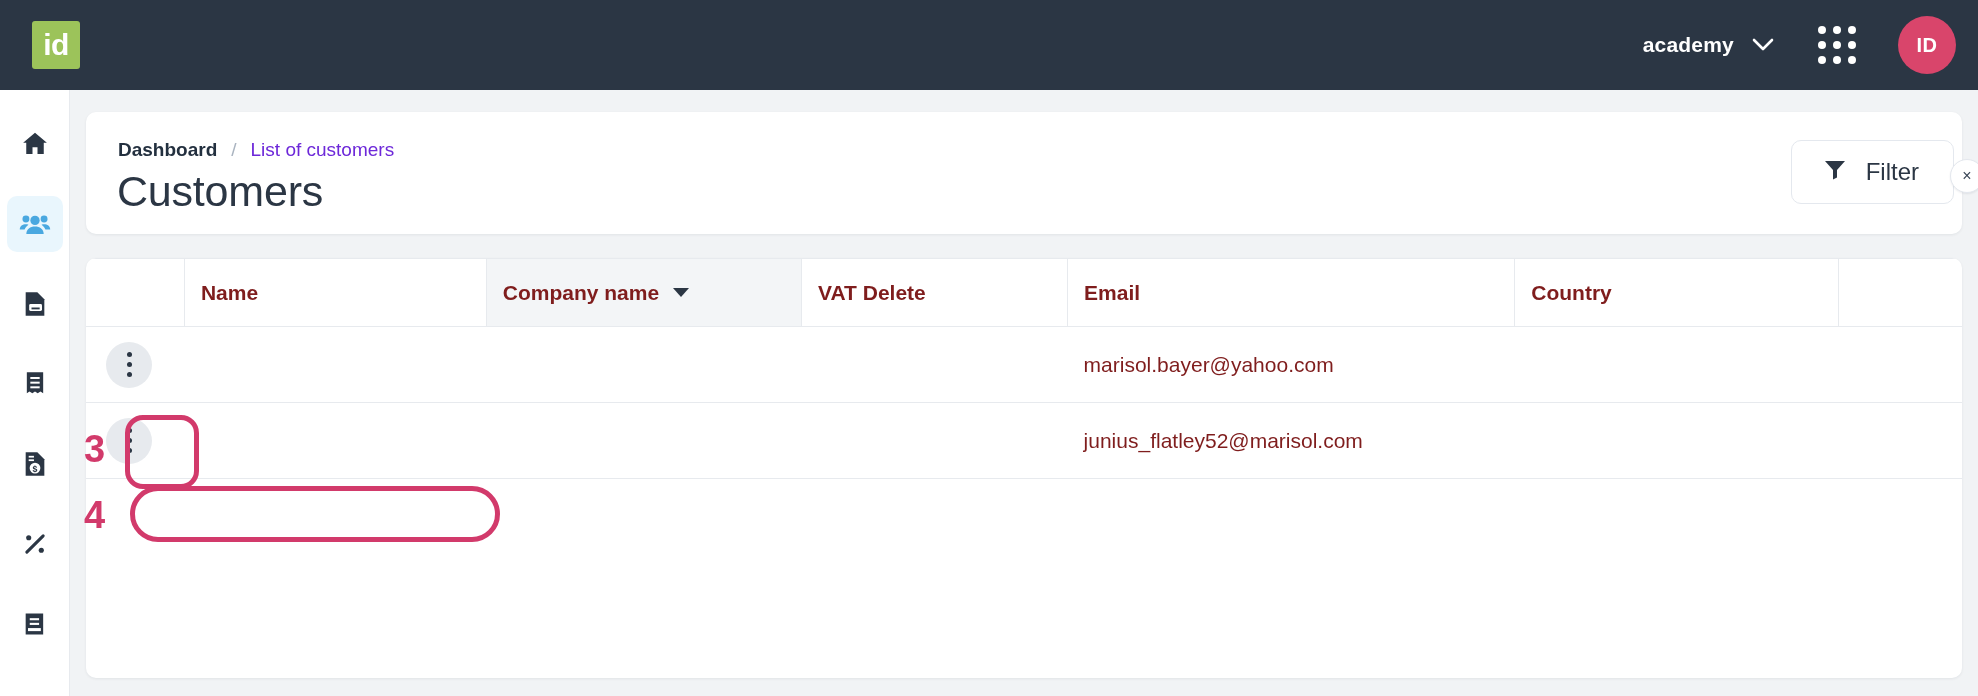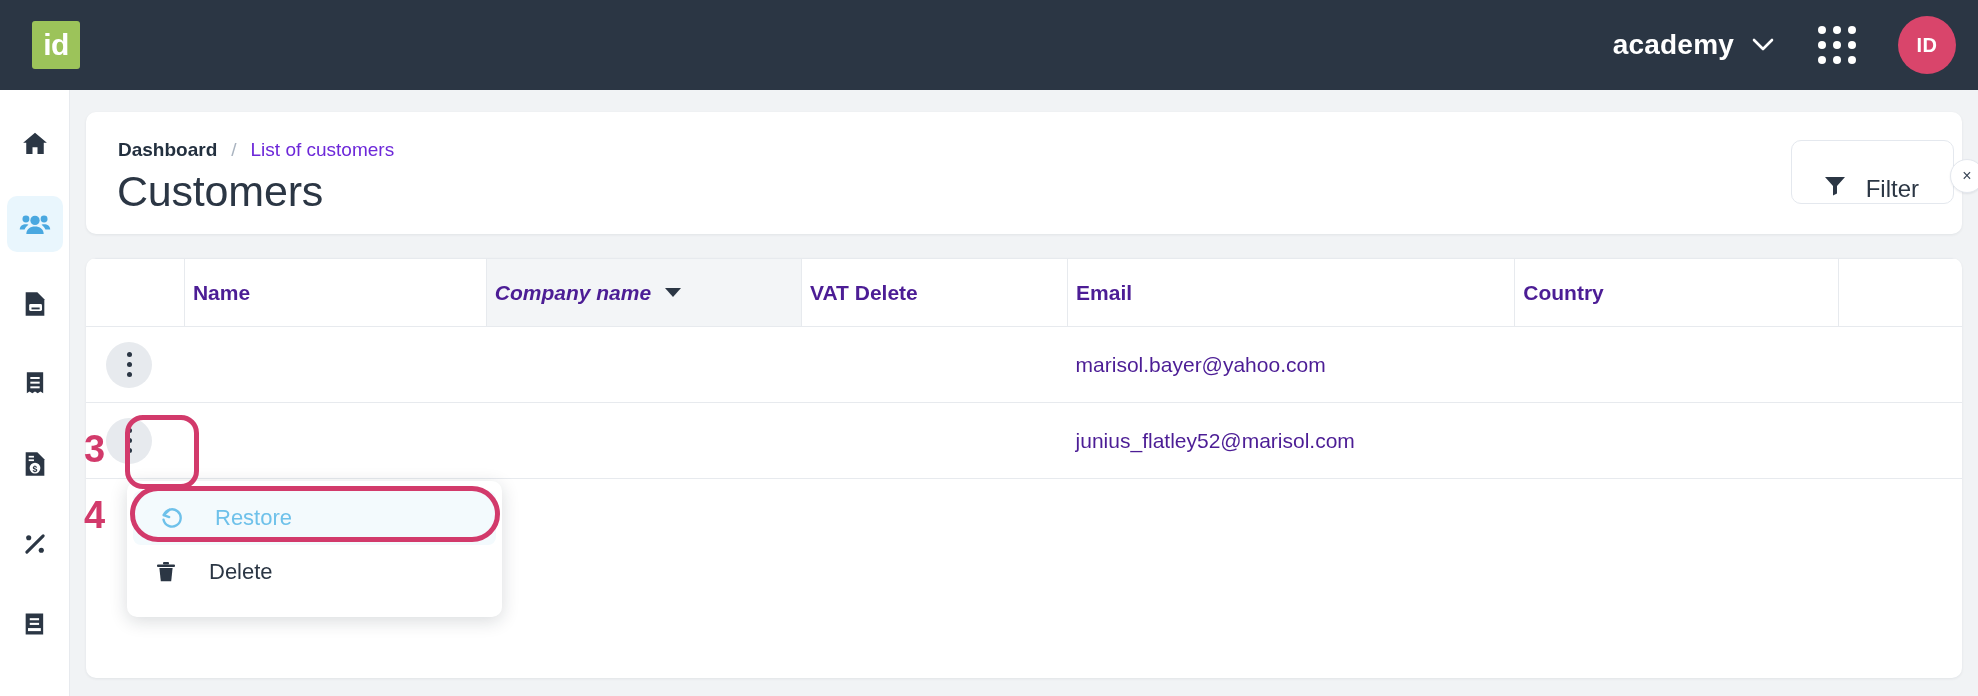--- a/index.html
+++ b/index.html
@@ -33,21 +33,21 @@
     line-height: 1;
   }
   .topbar-right {
     margin-left: auto;
     display: flex; align-items: center;
     padding-right: 22px;
     gap: 0;
   }
   .org-name {
     color: #ffffff;
-    font-size: 28px;
+    font-size: 21px;
     font-weight: 700;
     letter-spacing: 0.2px;
     text-align: right;
   }
   .chevron-down {
     margin-left: 18px; margin-right: 44px;
     width: 22px; height: 22px;
     display: flex; align-items: center; justify-content: center;
   }
   .grid-icon {
@@ -117,21 +117,21 @@
     color: #2b3644;
     letter-spacing: -0.2px;
   }
   .filter-btn {
     position: absolute; top: 28px; right: 8px;
     height: 64px;
     padding: 0 34px 0 30px;
     background: #ffffff;
     border: 1px solid #e4e8ee;
     border-radius: 10px;
-    display: flex; align-items: flex-end; gap: 18px;
+    display: flex; align-items: center; gap: 18px;
     font-size: 24px;
     color: #2b3644;
   }
   .filter-clear {
     position: absolute; top: 47px; right: -22px;
     width: 34px; height: 34px; border-radius: 50%;
     background: #ffffff;
     border: 1px solid #e4e8ee;
     display: flex; align-items: center; justify-content: center;
     font-size: 16px; color: #3c4858;
@@ -144,36 +144,36 @@
     width: 1876px; height: 420px;
     background: #ffffff;
     border-radius: 10px;
     box-shadow: 0 1px 3px rgba(20,30,45,0.07);
     overflow: hidden;
   }
   table.grid { width: 100%; border-collapse: collapse; table-layout: fixed; }
   table.grid th, table.grid td {
     text-align: left;
     font-size: 21px;
-    color: #4c1d95;
-    padding: 0 8px;
+    color: #7f1d1d;
+    padding: 0 16px;
     border-bottom: 1px solid #e7eaee;
     white-space: nowrap;
     overflow: hidden;
     text-overflow: ellipsis;
   }
   table.grid th {
     height: 68px;
     font-weight: 700;
     border-top: 1px solid #e7eaee;
     border-left: 1px solid #e7eaee;
     vertical-align: middle;
   }
   table.grid th:first-child { border-left: none; }
-  table.grid th.sorted { background: #f3f5f7; font-style: italic; }
+  table.grid th.sorted { background: #f3f5f7; }
   .th-inner { display: flex; align-items: center; gap: 14px; }
   .sort-caret {
     width: 0; height: 0;
     border-left: 8px solid transparent;
     border-right: 8px solid transparent;
     border-top: 9px solid #2b3644;
   }
   table.grid td { height: 76px; font-weight: 400; vertical-align: middle; }
   .col-actions { width: 88px; }
   .col-name    { width: 270px; }
@@ -446,40 +446,19 @@
             <td></td>
             <td>junius_flatley52@marisol.com</td>
             <td></td>
             <td></td>
           </tr>
         </tbody>
       </table>
     </div>
   </div>
 
-  <div class="menu">
-    <div class="menu-item highlight">
-      <span class="mi-icon">
-        <svg width="26" height="26" viewBox="0 0 24 24" fill="none" stroke="#6ec1ea" stroke-width="2.2" stroke-linecap="round" stroke-linejoin="round">
-          <path d="M4.5 9.2 A8 8 0 1 1 4.2 13.6"></path>
-          <polyline points="9.6,4.4 4.3,9.4 9.4,11.2" fill="none"></polyline>
-        </svg>
-      </span>
-      <span>Restore</span>
-    </div>
-    <div class="menu-item">
-      <span class="mi-icon">
-        <svg width="24" height="26" viewBox="0 0 24 24" fill="#2b3644">
-          <rect x="3" y="4.5" width="18" height="2.6" rx="1"></rect>
-          <rect x="9" y="2" width="6" height="2.4" rx="1"></rect>
-          <path d="M5.4 8h13.2l-1.4 13.2H6.8z"></path>
-        </svg>
-      </span>
-      <span>Delete</span>
-    </div>
-  </div>
 
   <div class="anno-ring" id="anno-kebab"></div>
   <div class="anno-ring" id="anno-restore"></div>
   <div class="anno-num" id="num3">3</div>
   <div class="anno-num" id="num4">4</div>
 
 </div>
 
 </body></html>

